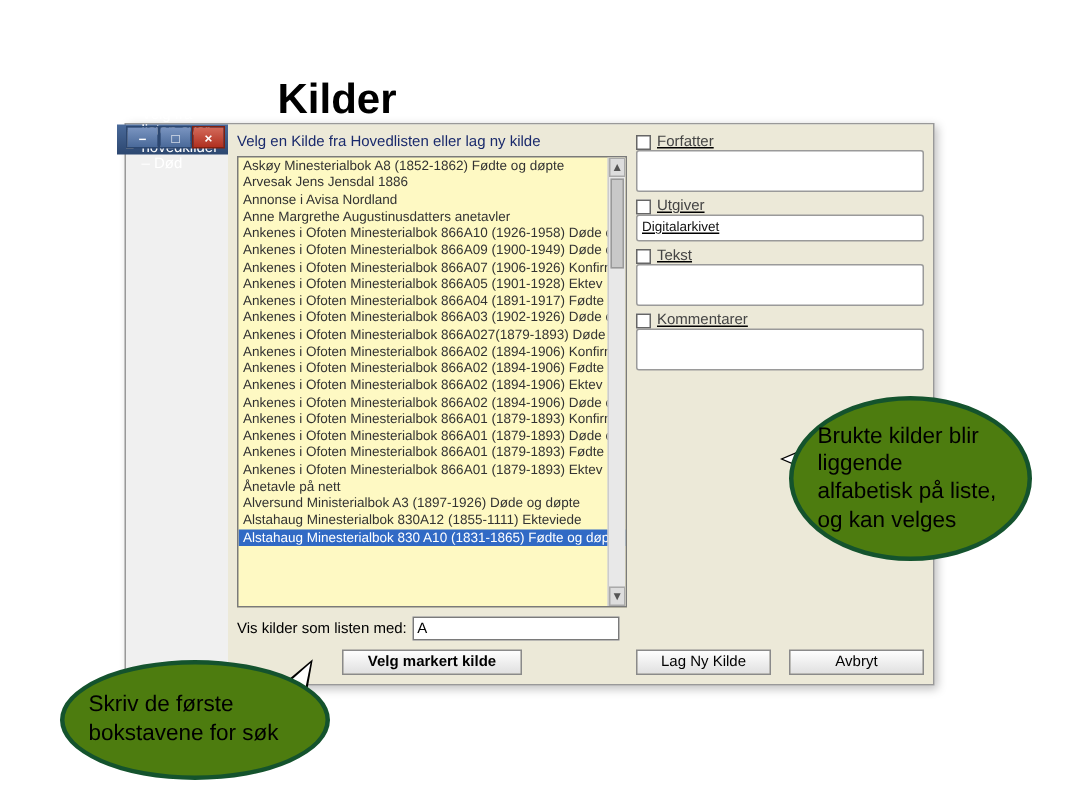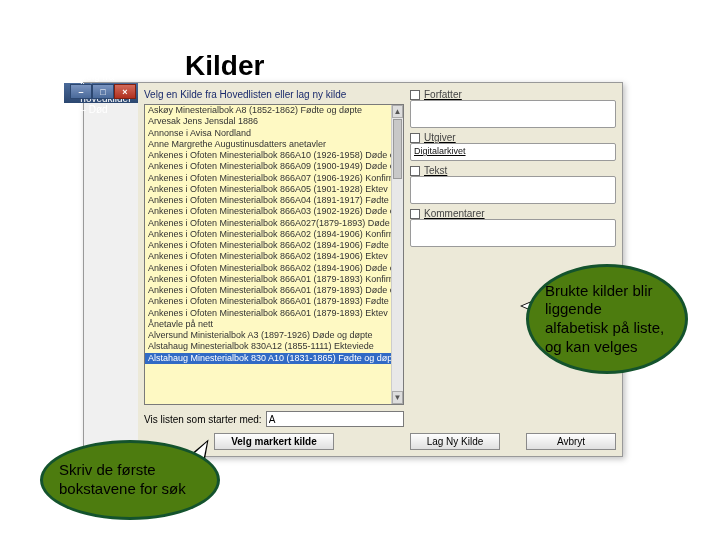--- a/index.html
+++ b/index.html
@@ -172,21 +172,21 @@
     color: #111;
     border-radius: 2px;
     overflow:hidden;
   }
   .field .chk {
     width:10px;height:10px;border:1px solid #666;background:#fff;display:inline-block;
   }
   .bottom-btns {
     margin-top: auto;
     display: flex;
-    gap: 26px;
+    gap: 12px;
     justify-content: flex-end;
     padding-top: 6px;
   }
   .bottom-btns .btn { width: 90px; }
   .callout {
     position: absolute;
     background: #4d7c0f;
     border: 3px solid #14532d;
     border-radius: 50% / 50%;
     padding: 12px 16px;
@@ -266,21 +266,21 @@
           <div class="row">Alversund Ministerialbok A3 (1897-1926) Døde og døpte</div>
           <div class="row">Alstahaug Minesterialbok 830A12 (1855-1111) Ekteviede</div>
           <div class="row sel">Alstahaug Minesterialbok 830 A10 (1831-1865) Fødte og døpte</div>
       <div class="scrollbar">
           <div class="arr up">▲</div>
           <div class="thumb"></div>
           <div class="arr dn">▼</div>
         </div>
         </div>
       <div class="filter-row">
-        <span>Vis listen som starter med:</span>
+        <span>Vis kilder som listen med:</span>
         <input type="text" value="A" style="">
       </div>
       <div class="btn">Velg markert kilde</div>
     </div>
     <div class="right">
       <div class="field">
         <div class="lab">
             <span class="chk"></span>
             <span>Forfatter</span>
           </div>

